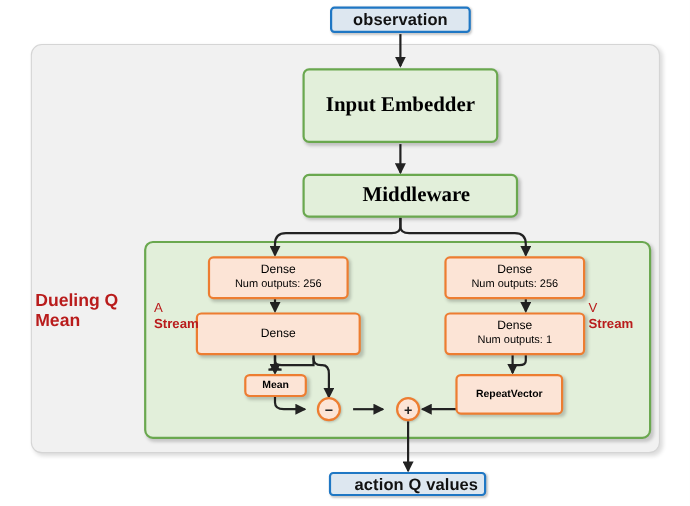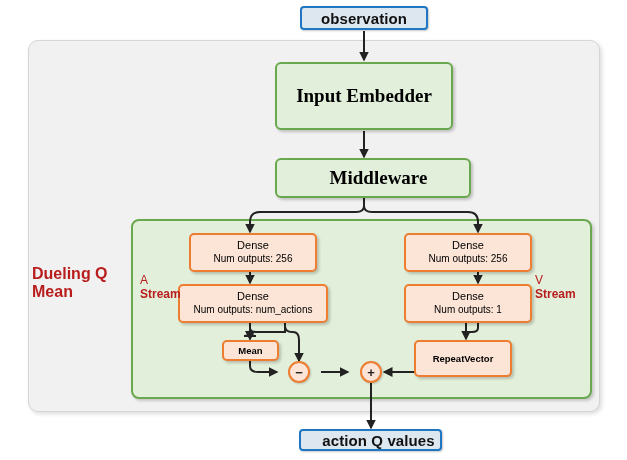--- a/index.html
+++ b/index.html
@@ -229,21 +229,20 @@
     <span>Stream</span>
   </div>
 
   <div class="node orange-box" style="left:189px; top:233px; width:128px; height:39px;">
     <span class="ttl">Dense</span>
     <span class="sub">Num outputs: 256</span>
   </div>
 
   <div class="node orange-box" style="left:178px; top:284px; width:150px; height:39px;">
     <span class="ttl">Dense</span>
-    <span class="sub">Num outputs: num_actions</span>
   </div>
 
   <div class="node orange-box single" style="left:222px; top:340px; width:57px; height:21px;">
     <span class="ttl">Mean</span>
   </div>
 
   <div class="node orange-box" style="left:404px; top:233px; width:128px; height:39px;">
     <span class="ttl">Dense</span>
     <span class="sub">Num outputs: 256</span>
   </div>

